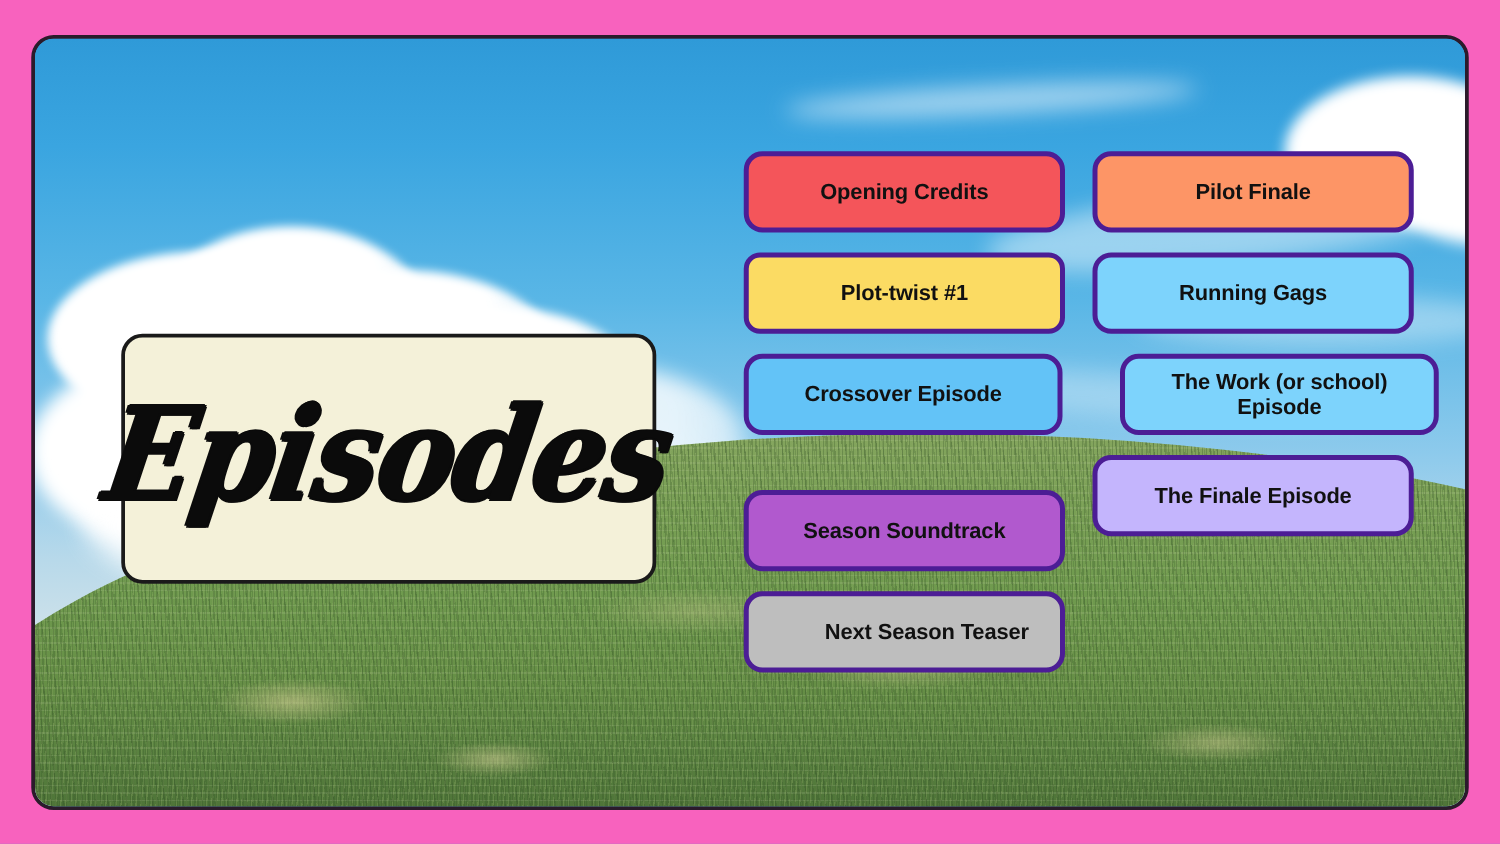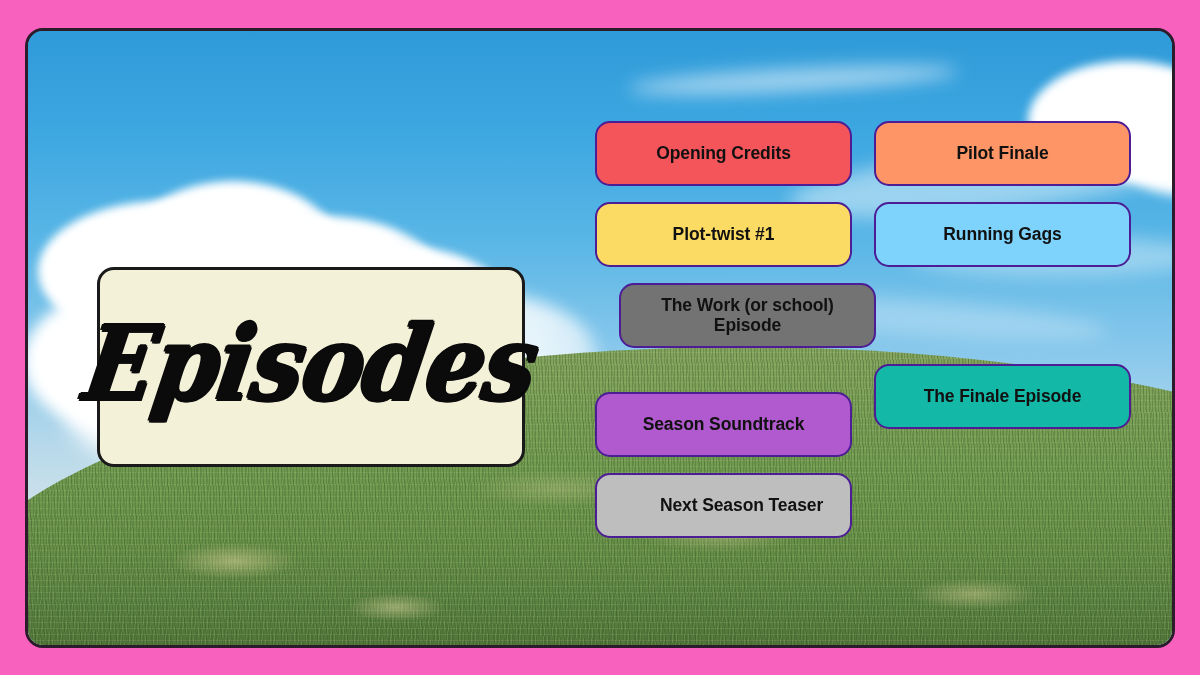--- a/index.html
+++ b/index.html
@@ -177,21 +177,21 @@
     width: 556px;
   }
   .menu-row {
     display: flex;
     gap: 22px;
     margin-bottom: 16px;
   }
   .menu-btn {
     width: 257px;
     height: 65px;
-    border: 2px solid #4c1d95;
+    border: 4px solid #4c1d95;
     border-radius: 15px;
     display: flex;
     align-items: center;
     justify-content: center;
     text-align: center;
     font-size: 17.5px;
     font-weight: 700;
     color: #111111;
     line-height: 1.12;
     padding: 2px 8px;
@@ -239,29 +239,30 @@
     <div id="title-card">
       <span id="title-text">Episodes</span>
     </div>
 
     <div id="menu-grid">
         <div class="menu-row">
           <div class="menu-btn" style="background: rgb(244, 85, 90);">Opening Credits</div>
           <div class="menu-btn" style="background: rgb(253, 149, 102);">Pilot Finale</div>
         </div>
         <div class="menu-row">
-          <div class="menu-btn" style="background: rgb(251, 219, 99);">Plot-twist #1</div>
+          <div class="menu-btn" style="background: rgb(251, 219, 99); border-radius: 13px;">Plot-twist #1</div>
           <div class="menu-btn" style="background: #7dd3fc;">Running Gags</div>
         </div>
         <div class="menu-row">
-          <div class="menu-btn" style="background: #737373; margin-left: 24px;">The Work (or school) Episode</div>
+          <div class="menu-btn" style="background: rgb(99, 195, 247);">Crossover Episode</div>
+          <div class="menu-btn" style="background: #7dd3fc; margin-left: 24px;">The Work (or school) Episode</div>
         </div>
         <div class="menu-row">
           <div class="menu-btn" style="background: rgb(177, 89, 206); margin-top: 28px;">Season Soundtrack</div>
-          <div class="menu-btn" style="background: #14b8a6;">The Finale Episode</div>
+          <div class="menu-btn" style="background: #c4b5fd;">The Finale Episode</div>
         </div>
         <div class="menu-row">
           <div class="menu-btn" style="background: rgb(190, 190, 190); padding-left: 44px;">Next Season Teaser</div>
           <div class="menu-btn placeholder"></div>
         </div>
       </div>
 
   </div>
 </div>
 

